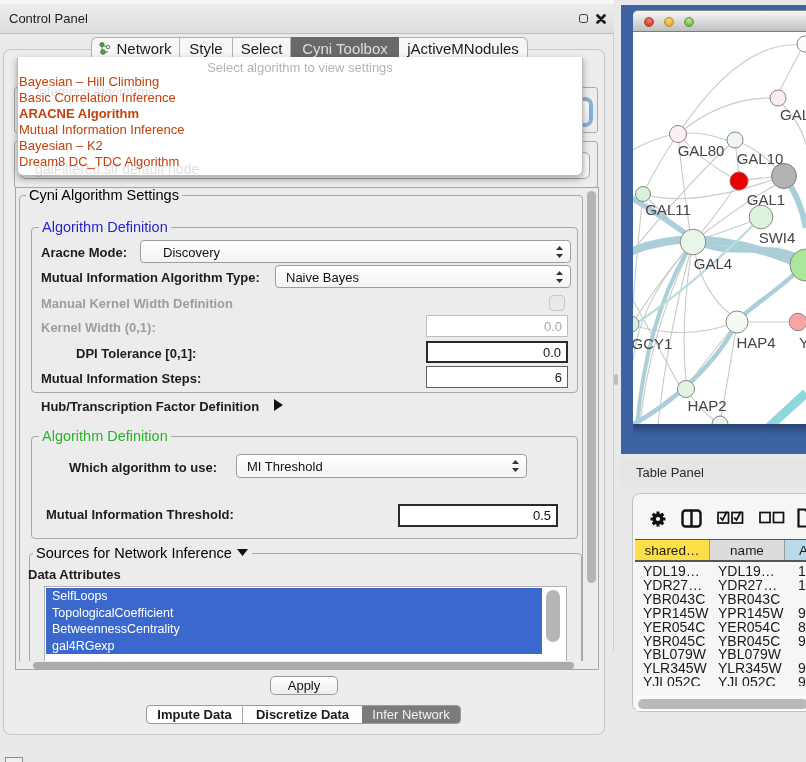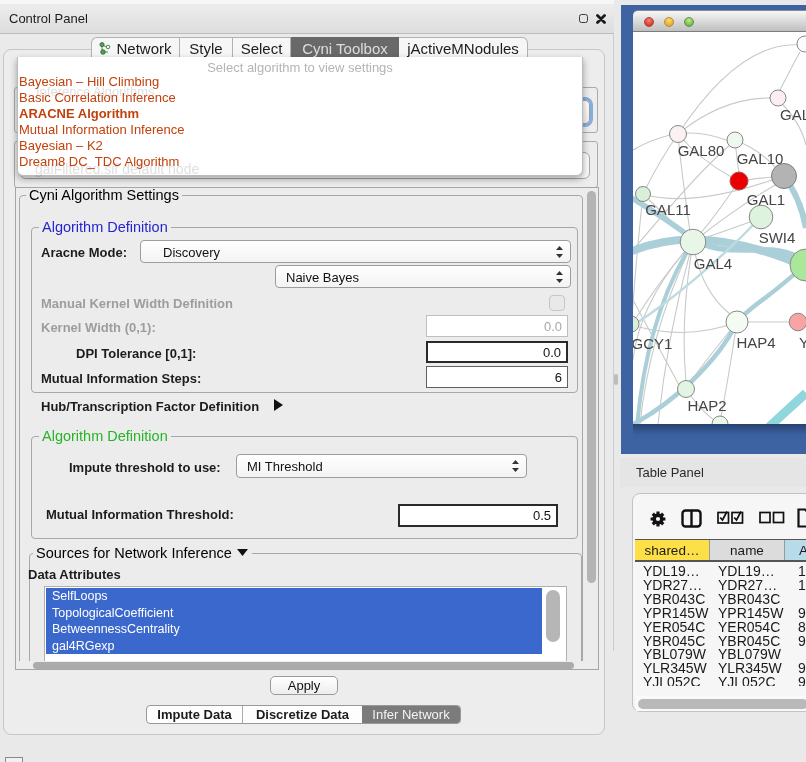--- a/index.html
+++ b/index.html
@@ -67,20 +67,21 @@
       <div class="legend" style="left:7px;color:#2525cf;">Algorithm Definition</div>
     </div>
     <div class="lbl" style="left:27px;top:57px;">Aracne Mode:</div>
     <div class="combo" style="left:126px;top:52px;width:431px;height:23px;">
         <span class="ct" style="left:22px;">Discovery</span>
       <svg width="9" height="14" viewBox="0 0 9 14">
           <path d="M4.5 1 L8 5 L1 5 Z" fill="#333"></path>
           <path d="M4.5 13 L1 9 L8 9 Z" fill="#333"></path>
         </svg>
       </div>
+    <div class="lbl" style="left:27px;top:82px;">Mutual Information Algorithm Type:</div>
     <div class="combo" style="left:261px;top:77px;width:296px;height:23px;">
         <span class="ct">Naive Bayes</span>
       <svg width="9" height="14" viewBox="0 0 9 14">
           <path d="M4.5 1 L8 5 L1 5 Z" fill="#333"></path>
           <path d="M4.5 13 L1 9 L8 9 Z" fill="#333"></path>
         </svg>
       </div>
     <div class="lbl dis" style="left:27px;top:108px;">Manual Kernel Width Definition</div>
     <div class="abs" style="left:535px;top:107px;width:14px;height:14px;border:1px solid #c6c6c6;border-radius:4px;background:#e9e9e9;"></div>
     <div class="lbl dis" style="left:27px;top:132px;">Kernel Width (0,1):</div>
@@ -91,21 +92,21 @@
     <div class="field" style="left:412px;top:178px;width:142px;height:22px;border:1px solid #606060;">6</div>
 
     <div class="lbl" style="left:27px;top:211px;font-size:13px;">Hub/Transcription Factor Definition</div>
     <svg class="abs" style="left:258px;top:210px;" width="12" height="14" viewBox="0 0 12 14">
         <path d="M2 1 L11 7 L2 13 Z" fill="#111"></path>
       </svg>
 
     <div class="grp" style="left:17px;top:248px;width:547px;height:103px;">
       <div class="legend" style="left:7px;color:#27b427;">Algorithm Definition</div>
     </div>
-    <div class="lbl" style="left:55px;top:272px;">Impute threshold to use:</div>
+    <div class="lbl" style="left:55px;top:272px;">Which algorithm to use:</div>
     <div class="combo" style="left:222px;top:266px;width:291px;height:24px;">
         <span class="ct">MI Threshold</span>
       <svg width="9" height="14" viewBox="0 0 9 14">
           <path d="M4.5 1 L8 5 L1 5 Z" fill="#333"></path>
           <path d="M4.5 13 L1 9 L8 9 Z" fill="#333"></path>
         </svg>
       </div>
     <div class="lbl" style="left:32px;top:319px;">Mutual Information Threshold:</div>
     <div class="field" style="left:384px;top:316px;width:160px;height:23px;border:2px solid #2a2a2a;">0.5</div>
 

